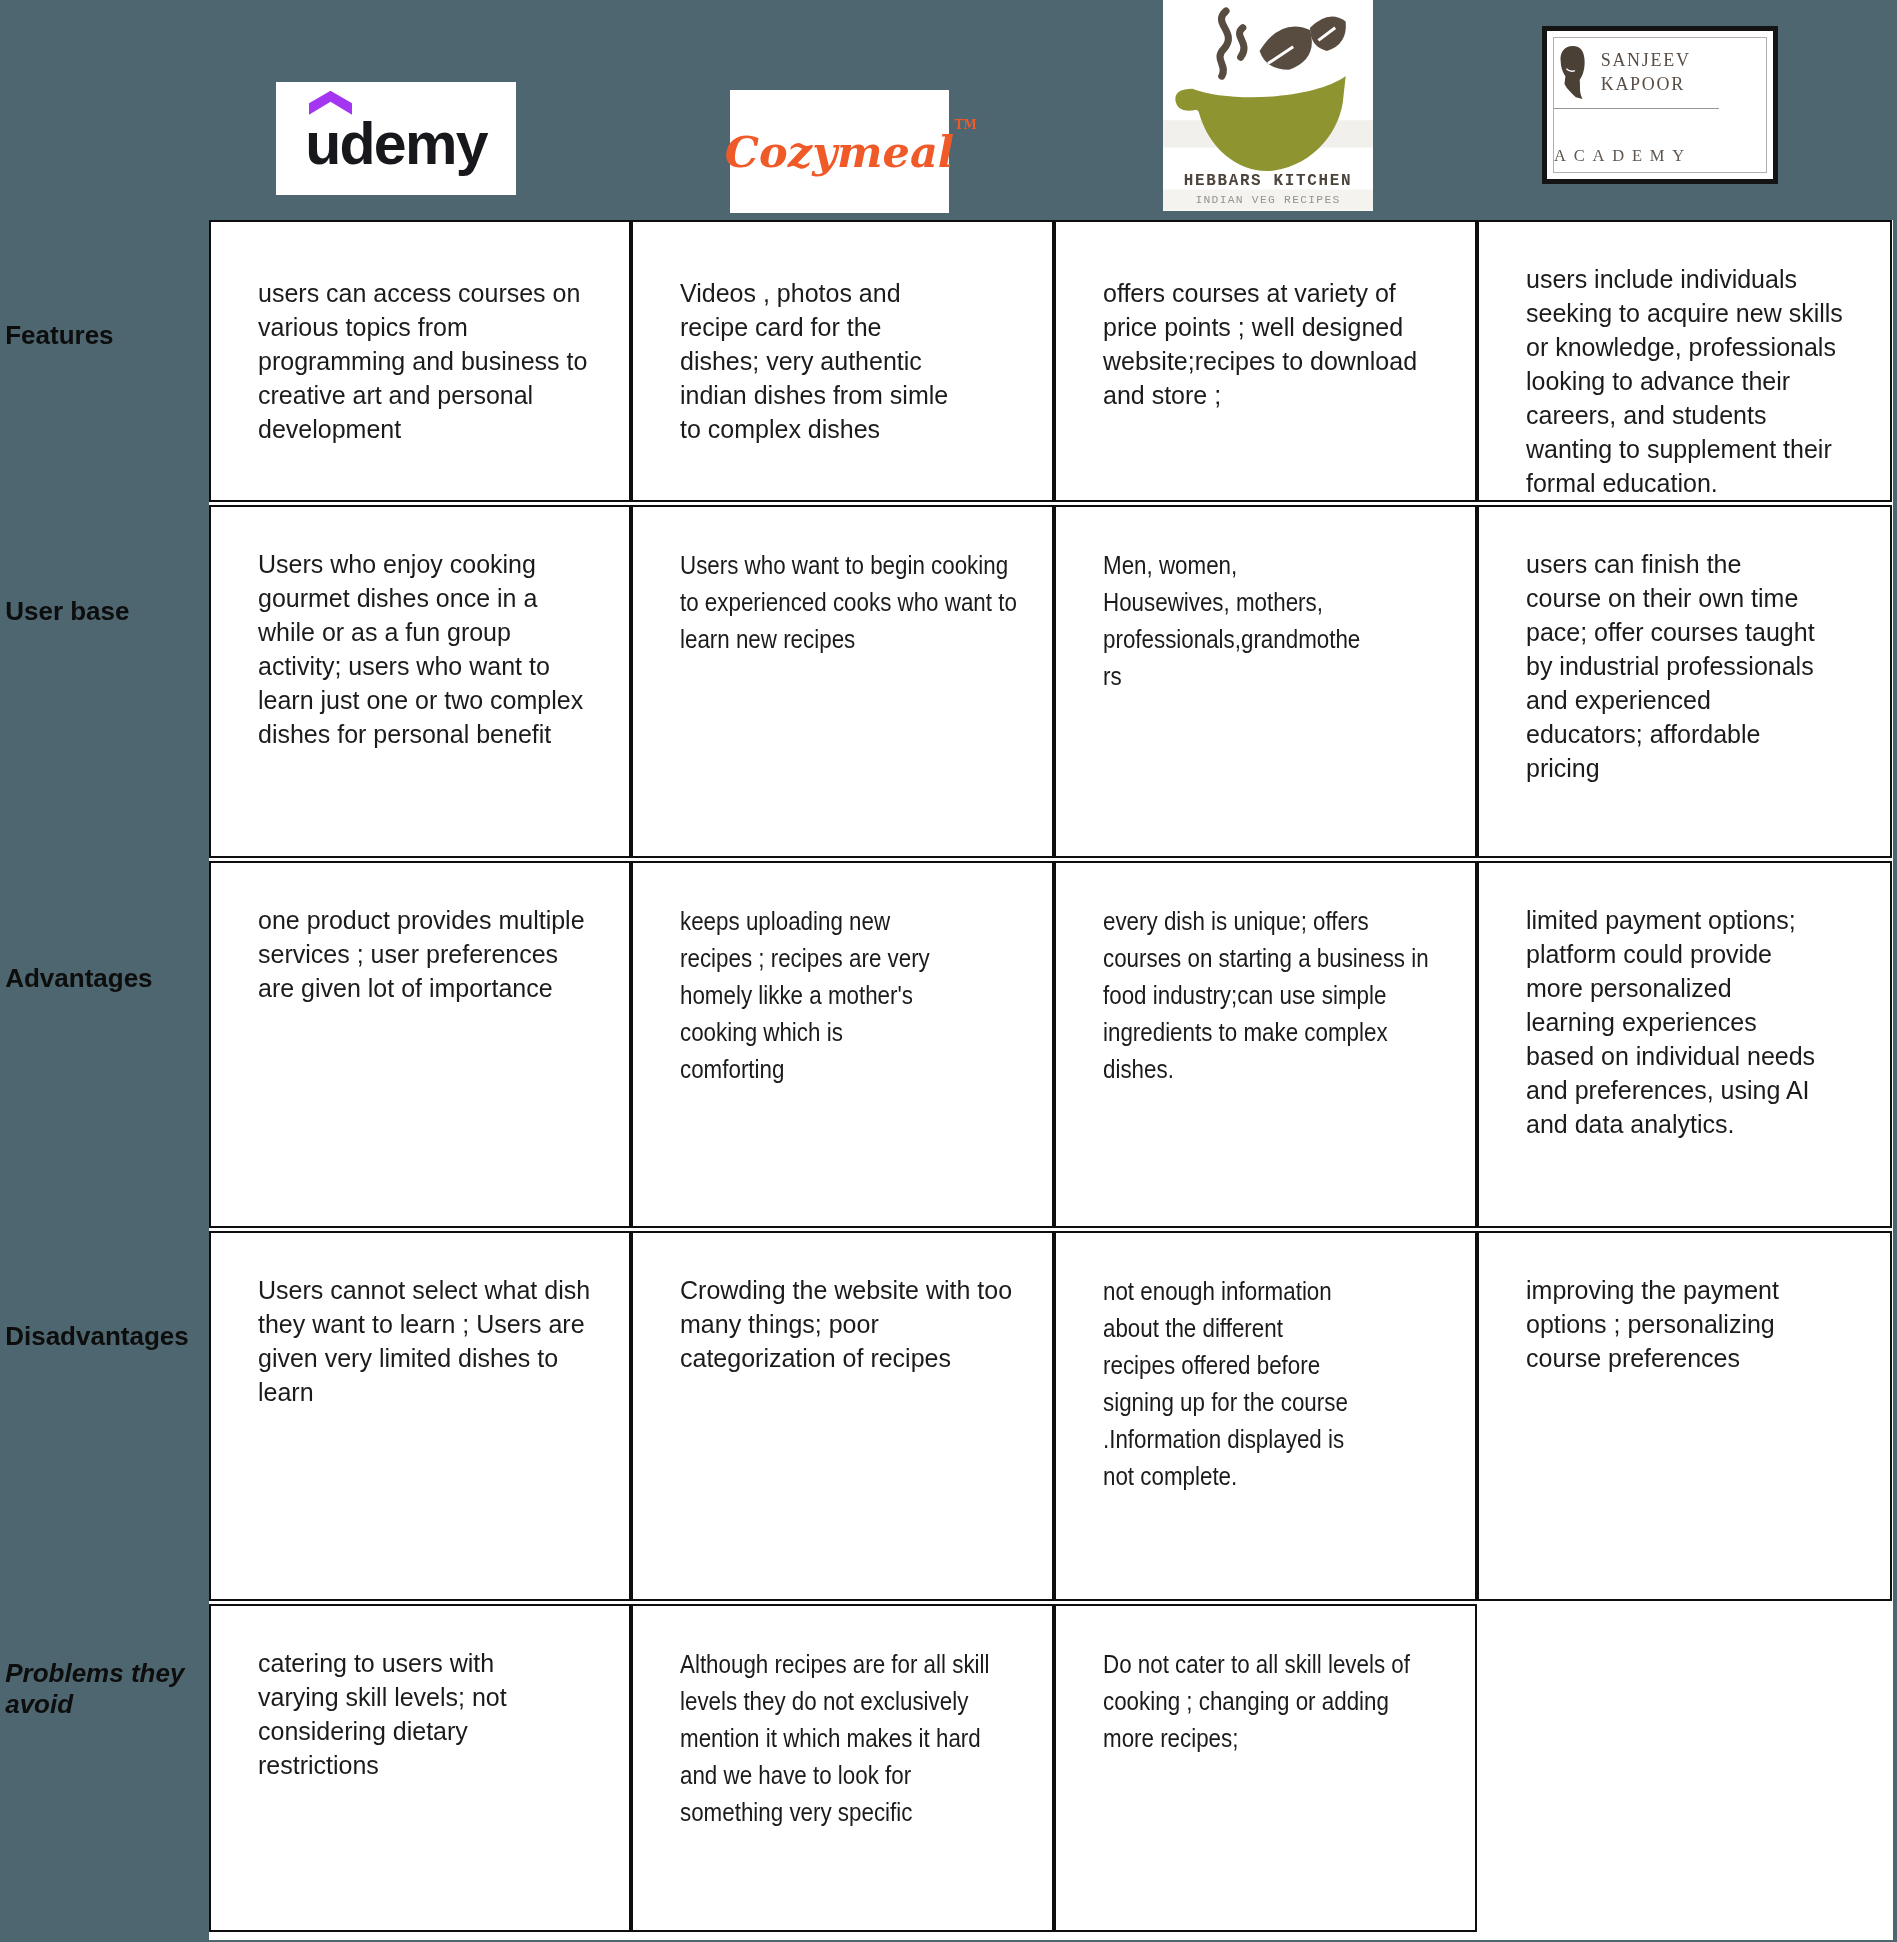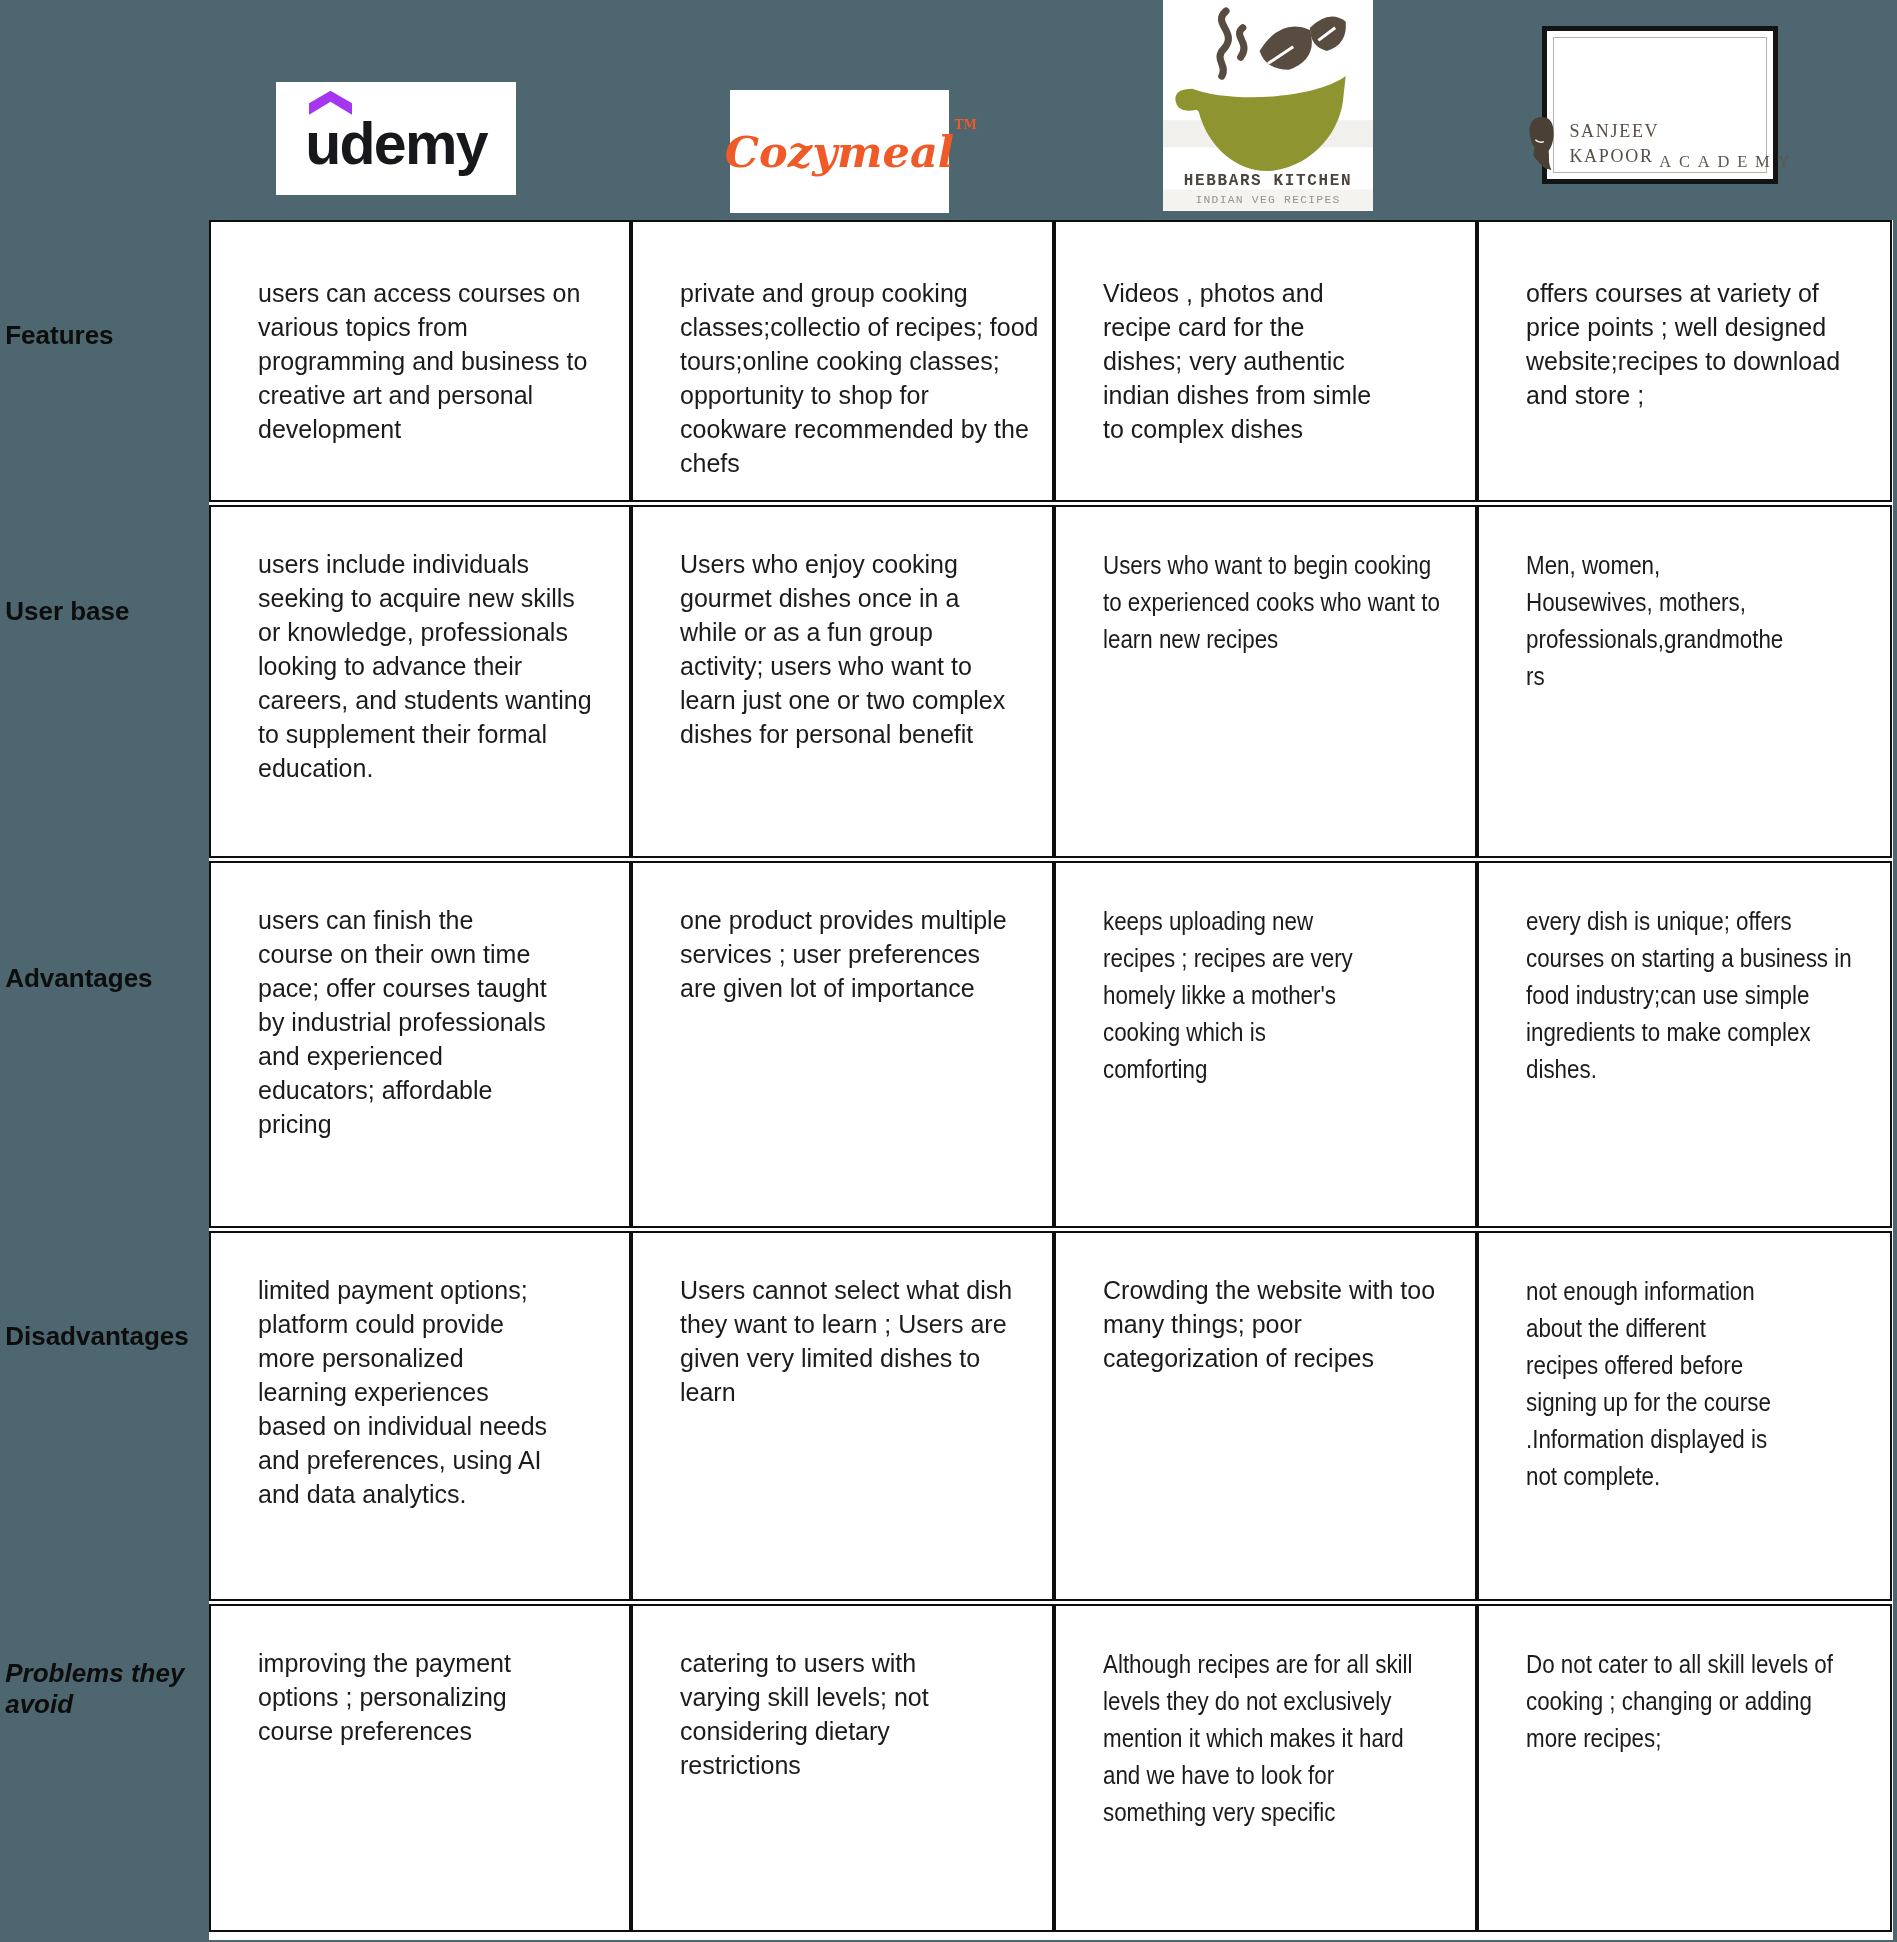--- a/index.html
+++ b/index.html
@@ -15,22 +15,22 @@
   .udemy-chev{position:absolute;left:33px;top:8.7px;width:43px;height:24px;background:#a435f0;
     clip-path:polygon(50% 0,100% 52%,100% 100%,50% 46%,0 100%,0 52%);}
   .udemy-word{position:absolute;left:0;right:0;top:28px;text-align:center;
     font-size:59px;font-weight:bold;letter-spacing:-1.7px;color:#17181c;}
   #cozymeal-box{left:730px;top:90px;width:219px;height:123px;display:flex;align-items:center;justify-content:center;}
   .cozy-word{font-family:"DejaVu Serif","Liberation Serif",serif;font-style:italic;font-weight:bold;
     font-size:43px;color:#f05a28;position:relative;}
   .cozy-tm{position:absolute;top:-8.7px;right:-22.6px;font-size:12px;font-style:normal;font-weight:bold;color:#f05a28;text-align:right;}
   #hebbars-box{left:1163px;top:0px;width:210px;height:211px;text-decoration:underline;}
   #sanjeev-box{left:1542px;top:26px;width:236px;height:158px;border:5.2px solid #141414;box-sizing:border-box;padding:6px;}
-  .sk-inner{border:0.9px solid #b3b0ac;height:100%;box-sizing:border-box;display:flex;
-    align-items:flex-end;justify-content:center;}
+  .sk-inner{border:0.9px solid #b3b0ac;height:100%;box-sizing:border-box;display:flex;flex-direction:column;
+    align-items:flex-start;justify-content:center;}
   .sk-top{display:flex;align-items:center;gap:8.7px;}
   .sk-name{font-family:"Liberation Serif","DejaVu Serif",serif;font-size:18px;letter-spacing:1.7px;
     color:#584e46;line-height:1.35;}
   .sk-rule{width:165px;border:0;border-top:0.9px solid #9a948e;margin:7px 0 5.2px 0;}
   .sk-academy{font-family:"Liberation Serif","DejaVu Serif",serif;font-size:16.5px;letter-spacing:7.8px;color:#5f564e;margin-top:32px;}
   
   .rowlabel{position:absolute;left:5.2px;width:205px;font-weight:bold;font-size:26px;line-height:1.18;color:#0d0d0d;}
   #lbl-features{top:320px;}
   #lbl-userbase{top:596px;}
   #lbl-advantages{top:963px;}
@@ -113,23 +113,20 @@
   <div class="rowlabel" id="lbl-userbase">User base</div>
   <div class="rowlabel" id="lbl-advantages">Advantages</div>
   <div class="rowlabel" id="lbl-disadvantages">Disadvantages</div>
   <div class="rowlabel" id="lbl-problems">Problems they avoid</div>
 
   <div id="tbl">
 
     <div class="cell row0">
       <div class="txt">users can access courses on various topics from programming and business to creative art and personal development</div>
       </div>
-    <div class="cell row0 pr-sm">
-      <div class="txt">private and group cooking classes;collectio of recipes; food tours;online cooking classes; opportunity to shop for cookware recommended by the chefs</div>
-      </div>
     <div class="cell row0">
       <div class="txt w320">Videos , photos and recipe card for the dishes; very authentic indian dishes from simle to complex dishes</div>
       </div>
     <div class="cell row0">
       <div class="txt">offers courses at variety of price points ; well designed website;recipes to download and store ;</div>
       </div>
 
     <div class="cell">
       <div class="txt">users include individuals seeking to acquire new skills or knowledge, professionals looking to advance their careers, and students wanting to supplement their formal education.</div>
       </div>

